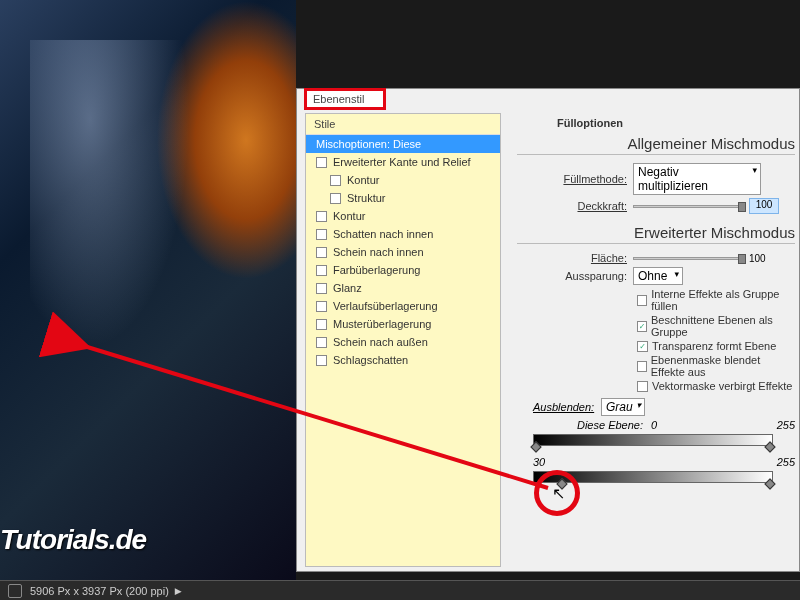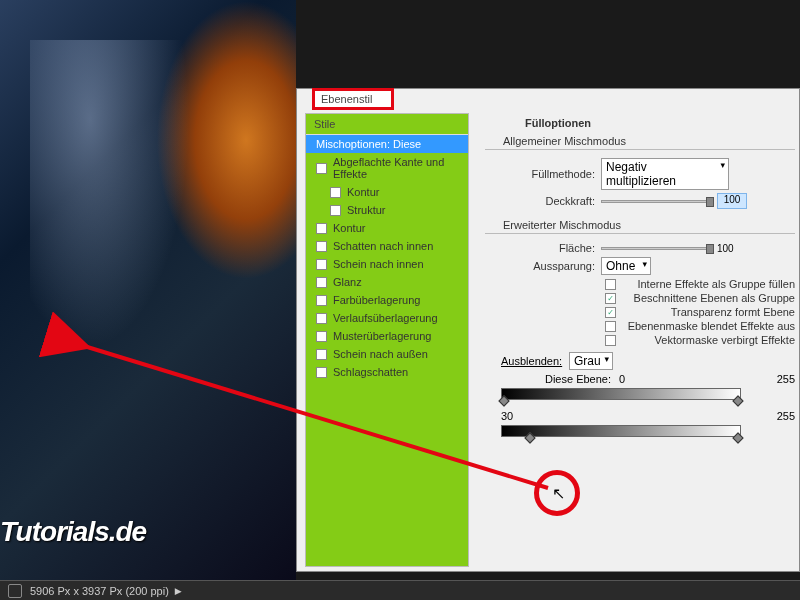--- a/index.html
+++ b/index.html
@@ -1,48 +1,48 @@
 <!DOCTYPE html>
 <html><head>
   <meta charset="utf-8">
   <style>
     * { margin: 0; padding: 0; box-sizing: border-box; font-family: Tahoma, sans-serif; font-size: 11px; }
     body { width: 800px; height: 600px; background: #1a1a1a; position: relative; overflow: hidden; }
     .canvas-area { position: absolute; left: 0; top: 0; width: 296px; height: 580px; background: linear-gradient(135deg, #2a3f5f 0%, #0a1a2f 30%, #1a2a3a 60%, #0a0a1a 100%); overflow: hidden; }
     .canvas-area::before { content: ''; position: absolute; right: -40px; top: 0; width: 180px; height: 280px; background: radial-gradient(ellipse at center, #ff8c1a 0%, #b34700 40%, transparent 70%); opacity: 0.8; }
     .canvas-area::after { content: ''; position: absolute; left: 30px; top: 40px; width: 200px; height: 400px; background: radial-gradient(ellipse at 30% 20%, rgba(200,220,255,0.4) 0%, transparent 50%); }
-    .watermark { position: absolute; left: 0; bottom: 32px; font-size: 28px; font-weight: bold; font-style: italic; color: #fff; letter-spacing: -1px; text-shadow: 1px 1px 2px #000; }
+    .watermark { position: absolute; left: 0; bottom: 24px; font-size: 28px; font-weight: bold; font-style: italic; color: #fff; letter-spacing: -1px; text-shadow: 1px 1px 2px #000; }
     .statusbar { position: absolute; left: 0; bottom: 0; width: 800px; height: 20px; background: #2a2a2a; border-top: 1px solid #555; display: flex; align-items: center; padding: 0 8px; color: #ccc; font-size: 10px; }
     .zoom-icon { width: 14px; height: 14px; border: 1px solid #888; border-radius: 2px; margin-right: 8px; }
     .dialog { position: absolute; left: 296px; top: 88px; width: 504px; height: 484px; background: #f0f0f0; border: 1px solid #888; }
-    .dialog-title { position: absolute; left: 312px; top: 88px; width: 82px; height: 22px; background: #fff; border: 3px solid #e30613; color: #444; display: flex; align-items: center; padding: 0 6px; z-index: 10; }
+    .dialog-title { position: absolute; left: 304px; top: 88px; width: 82px; height: 22px; background: #fff; border: 3px solid #e30613; color: #444; display: flex; align-items: center; padding: 0 6px; z-index: 10; }
     .dialog-body { display: flex; height: 100%; padding: 24px 4px 4px 8px; gap: 12px; }
-    .styles-panel { width: 164px; border: 1px solid #bbb; background: #84cc16; }
+    .styles-panel { width: 196px; border: 1px solid #bbb; background: #fef9c3; }
     .styles-header { padding: 4px 8px; border-bottom: 1px solid #ddd; color: #444; }
     .style-item { padding: 3px 8px 3px 10px; display: flex; align-items: center; gap: 6px; color: #333; cursor: pointer; }
     .style-item.selected { background: #3399ff; color: #fff; }
     .style-item.sub { padding-left: 24px; }
     .chk { width: 11px; height: 11px; border: 1px solid #888; background: #fff; flex-shrink: 0; }
     .options-panel { flex: 1; padding: 4px 0 0 4px; }
     .group-title { font-weight: bold; color: #333; margin-bottom: 6px; padding-left: 40px; }
-    .fieldset-label { color: #333; margin: 4px 0 2px 18px; font-size: 11px; }
+    .fieldset-label { color: #333; margin: 4px 0 2px 18px; font-size: 15px; text-align: right; }
     .fieldset-border { border-top: 1px solid #bbb; margin-bottom: 8px; }
     .row { display: flex; align-items: center; margin: 3px 0; padding-left: 20px; gap: 6px; }
-    .row-label { width: 90px; text-align: right; color: #333; }
+    .row-label { width: 90px; text-align: right; text-decoration: underline; color: #333; }
     .row-label.nou { text-decoration: none; }
     .slider-track { width: 110px; height: 3px; background: #ccc; border: 1px solid #999; position: relative; }
     .slider-thumb { position: absolute; right: -4px; top: -4px; width: 8px; height: 10px; background: #888; border: 1px solid #555; }
     .val-input { width: 30px; height: 16px; border: 1px solid #7eb4ea; background: #cde6ff; text-align: center; font-size: 10px; }
     .val-text { width: 30px; text-align: left; font-size: 10px; }
     .select { border: 1px solid #999; background: #fff; padding: 1px 18px 1px 4px; position: relative; font-size: 12px; }
     .select::after { content: '▾'; position: absolute; right: 3px; top: 1px; font-size: 9px; }
     .chk2 { width: 11px; height: 11px; border: 1px solid #888; background: #fff; display: inline-flex; align-items: center; justify-content: center; font-size: 8px; color: #3a7; margin-right: 4px; }
     .chk2.on::before { content: '✓'; }
-    .chk-row2 { display: flex; align-items: center; margin: 2px 0 2px 120px; font-size: 10px; color: #333; justify-content: space-between; }
-    .blend-section { margin-top: 6px; padding-left: 16px; }
+    .chk-row2 { display: flex; align-items: center; margin: 2px 0 2px 120px; font-size: 10px; color: #333; }
+    .blend-section { margin-top: 6px; padding-left: 16px; font-style: italic; }
     .blend-row { display: flex; align-items: center; gap: 8px; margin: 3px 0; font-size: 10px; }
     .blend-label { width: 120px; text-align: right; }
     .gradient-bar { width: 240px; height: 12px; background: linear-gradient(to right, #000, #fff); border: 1px solid #666; position: relative; margin: 2px 0 10px 0; }
     .g-stop { position: absolute; width: 8px; height: 8px; background: #888; border: 1px solid #333; transform: rotate(45deg); }
     .g-stop.bot { bottom: -6px; }
     .arrow-svg { position: absolute; left: 0; top: 0; width: 800px; height: 600px; pointer-events: none; z-index: 50; }
     .circle-mark { position: absolute; left: 534px; top: 470px; width: 46px; height: 46px; border: 5px solid #e30613; border-radius: 50%; z-index: 49; }
     .cursor { position: absolute; left: 552px; top: 484px; font-size: 16px; color: #000; z-index: 51; }
   </style>
 </head>
@@ -63,21 +63,21 @@
 <div class="dialog">
   <div class="dialog-body">
     <div class="styles-panel">
       <div class="styles-header">Stile</div>
       <div id="styles-container">
           <div class="style-item selected">
             <span>Mischoptionen: Diese</span>
           </div>
           <div class="style-item">
             <span class="chk"></span>
-            <span>Abgeflachte Kante und Effekte</span>
+            <span>Erweiterter Kante und Relief</span>
           </div>
           <div class="style-item sub">
             <span class="chk"></span>
             <span>Kontur</span>
           </div>
           <div class="style-item sub">
             <span class="chk"></span>
             <span>Struktur</span>
           </div>
           <div class="style-item">
@@ -87,25 +87,25 @@
           <div class="style-item">
             <span class="chk"></span>
             <span>Schatten nach innen</span>
           </div>
           <div class="style-item">
             <span class="chk"></span>
             <span>Schein nach innen</span>
           </div>
           <div class="style-item">
             <span class="chk"></span>
+            <span>Farbüberlagerung</span>
+          </div>
+          <div class="style-item">
+            <span class="chk"></span>
             <span>Glanz</span>
-          </div>
-          <div class="style-item">
-            <span class="chk"></span>
-            <span>Farbüberlagerung</span>
           </div>
           <div class="style-item">
             <span class="chk"></span>
             <span>Verlaufsüberlagerung</span>
           </div>
           <div class="style-item">
             <span class="chk"></span>
             <span>Musterüberlagerung</span>
           </div>
           <div class="style-item">

